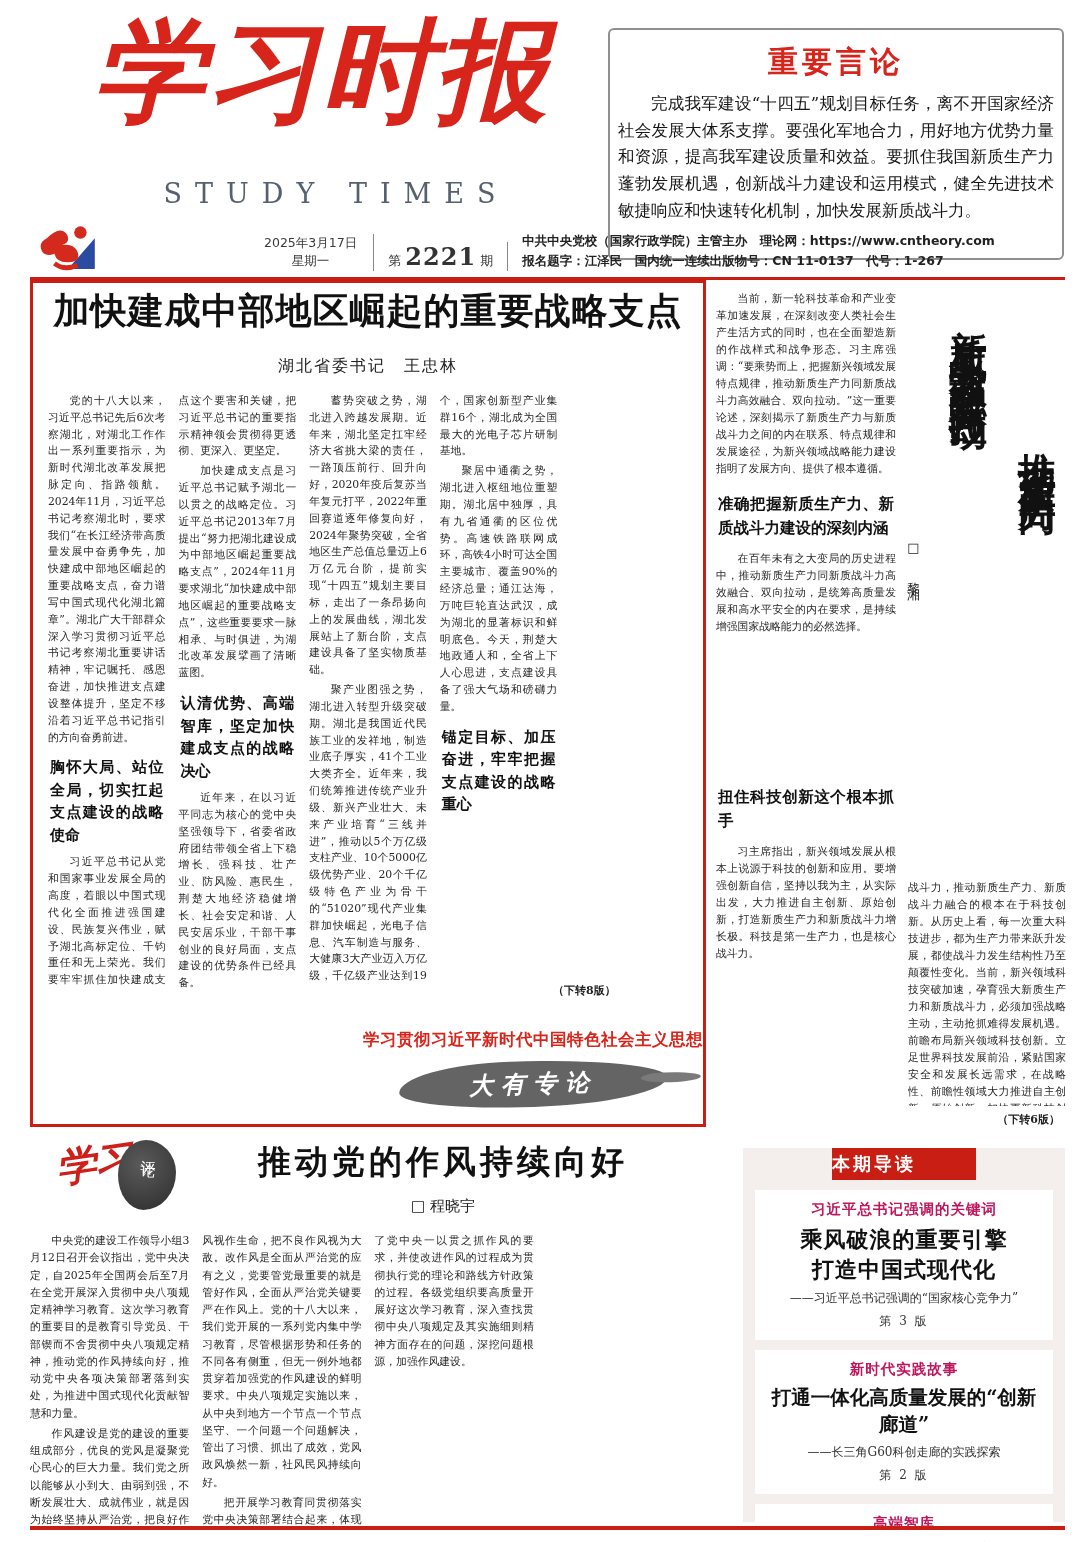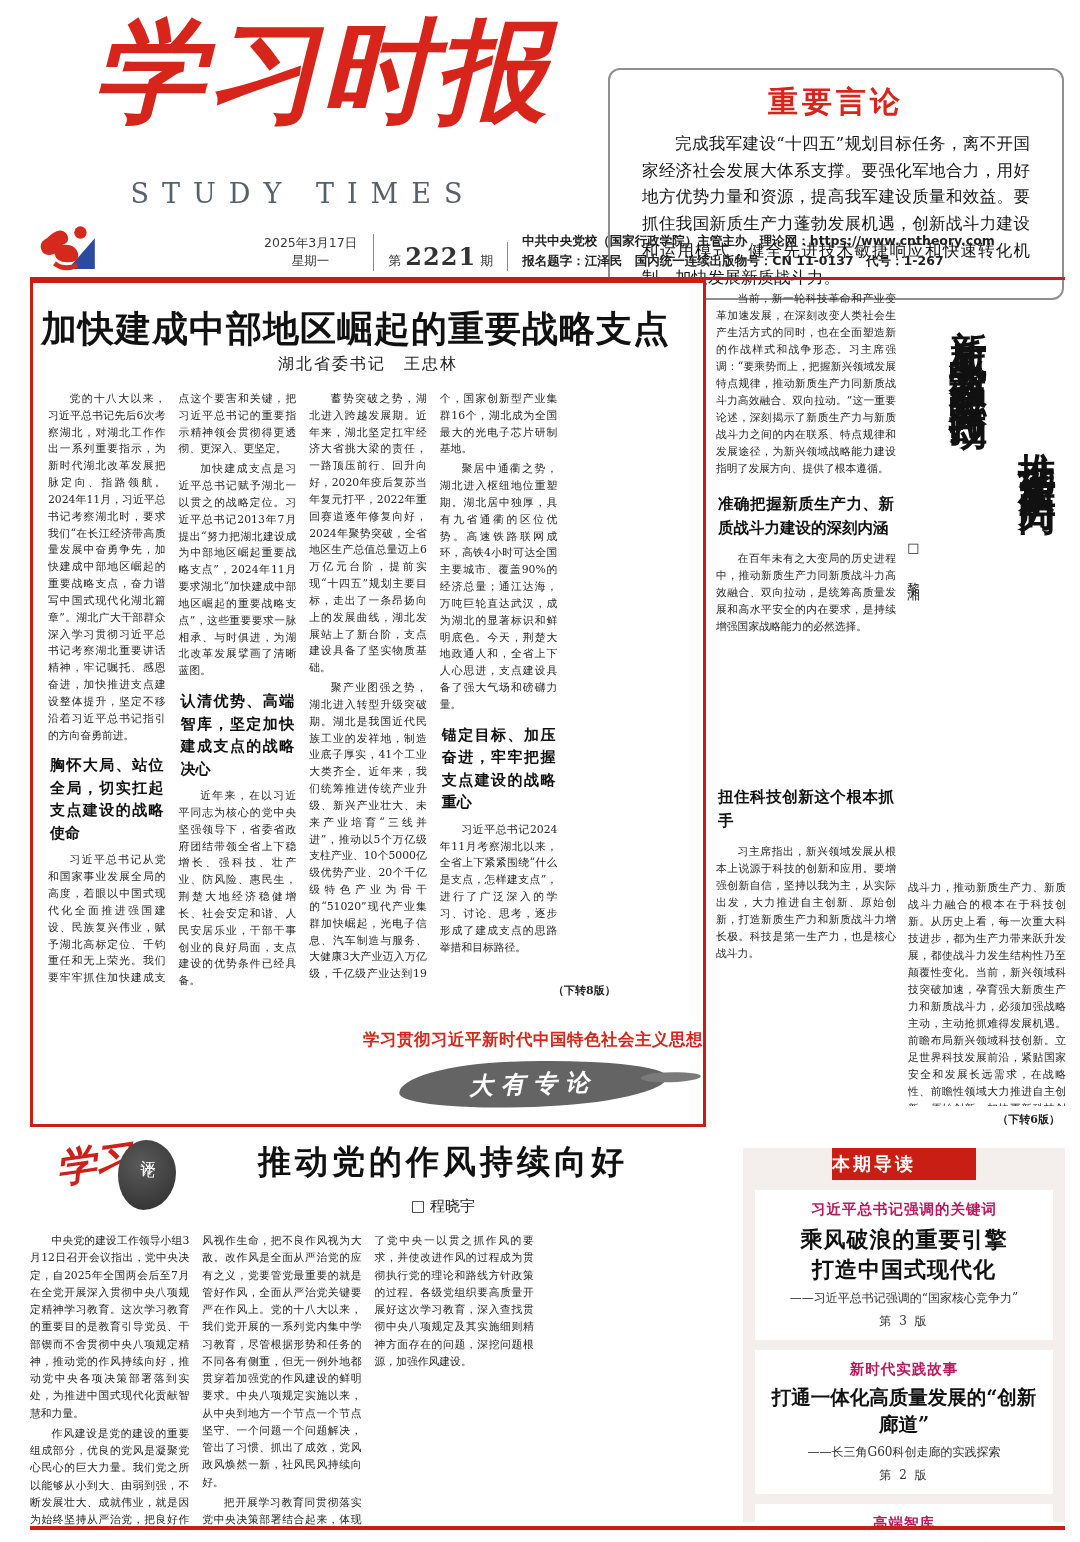--- a/index.html
+++ b/index.html
@@ -2,46 +2,46 @@
 <html><head>
 <meta charset="utf-8">
 <style>
   html,body{margin:0;padding:0;background:#e8e8e8;}
   .page{position:relative;width:1080px;height:1542px;margin:0 auto;background:#ffffff;overflow:hidden;
         font-family:"DejaVu Serif",serif;color:#222;}
   
   .masthead-title{position:absolute;left:86px;top:4px;width:470px;text-align:center;
         font-family:"DejaVu Serif",serif;font-weight:bold;font-style:italic;
         font-size:112px;line-height:1.2;color:#d8251b;letter-spacing:2px;white-space:nowrap;}
-  .masthead-sub{position:absolute;left:78px;top:178px;width:450px;text-align:center;
+  .masthead-sub{position:absolute;left:111px;top:178px;width:450px;text-align:center;
         font-size:27px;letter-spacing:13px;color:#55616e;font-family:"DejaVu Serif",serif;}
   
   .remarks{position:absolute;left:608px;top:28px;width:456px;height:232px;box-sizing:border-box;
-        border:2px solid #8f8f8f;border-radius:12px;padding:10px 32px 8px;background:#fff;margin-top:40px;}
+        border:2px solid #8f8f8f;border-radius:6px;padding:10px 8px 8px;background:#fff;}
   .remarks h2{margin:2px 0 8px;text-align:center;color:#d8251b;font-size:30px;letter-spacing:4px;
         font-family:"DejaVu Sans",sans-serif;}
   .remarks p{margin:0;font-size:16.5px;line-height:1.62;text-align:justify;text-indent:2em;color:#151515;}
   
   .dateline{position:absolute;left:34px;top:219px;width:1030px;height:52px;display:flex;align-items:flex-end;}
   .dl-logo{width:64px;height:48px;flex:0 0 aupx;margin-right:150px;}
   .dl-date{padding:0 16px;text-align:center;font-size:12.5px;line-height:1.5;color:#3a3a3a;
         border-right:1px solid #888;font-family:"DejaVu Sans",sans-serif;}
   .dl-issue{padding:0 14px;border-right:1px solid #888;font-size:13px;color:#333;white-space:nowrap;}
   .dl-issue b{font-size:24px;font-family:"DejaVu Serif",serif;font-weight:600;letter-spacing:1px;}
   .dl-pub{padding-left:14px;font-size:12.5px;line-height:1.6;color:#222;
         font-family:"DejaVu Sans",sans-serif;font-weight:bold;}
   
   .rule-top{position:absolute;left:30px;top:277px;width:1035px;height:3px;background:#c81e14;}
   .rule-bottom{position:absolute;left:30px;top:1526px;width:1035px;height:4px;background:#c81e14;}
   
   .main-box{position:absolute;left:30px;top:280px;width:676px;height:847px;box-sizing:border-box;
         border:3px solid #c81e14;background:#fff;}
-  .main-box .headline{margin:22px 8px 0;font-family:"DejaVu Sans",sans-serif;
+  .main-box .headline{margin:4px 8px 0;text-align:center;font-family:"DejaVu Sans",sans-serif;
         font-weight:bold;font-size:36px;letter-spacing:1px;color:#111;}
-  .main-box .byline{margin-top:0;text-align:center;font-size:16px;color:#222;letter-spacing:2px;}
+  .main-box .byline{margin-top:20px;text-align:center;font-size:16px;color:#222;letter-spacing:2px;}
   .main-cols{margin:16px 15px 0;height:602px;column-count:5;column-gap:13px;column-fill:auto;
         overflow:hidden;font-size:10.8px;line-height:1.56;text-align:justify;color:#262626;}
   .main-cols p{margin:0 0 3px;text-indent:2em;}
   .main-cols h4{margin:10px 2px 8px;font-family:"DejaVu Sans",sans-serif;font-size:15px;
         line-height:1.5;color:#111;break-inside:avoid;}
   .jump-8{position:absolute;left:520px;top:700px;font-size:11px;font-weight:bold;color:#222;}
   .slogan{position:absolute;left:330px;top:742px;width:340px;height:96px;background:#fff;text-align:center;}
   .slogan .s-line{margin-top:4px;color:#d8251b;font-weight:bold;font-size:16.5px;
         font-family:"DejaVu Sans",sans-serif;letter-spacing:0.5px;white-space:nowrap;}
   .brush{position:relative;margin:10px auto 0;width:268px;height:46px;background:#646464;
@@ -140,21 +140,20 @@
       <p>党的十八大以来，习近平总书记先后6次考察湖北，对湖北工作作出一系列重要指示，为新时代湖北改革发展把脉定向、指路领航。2024年11月，习近平总书记考察湖北时，要求我们“在长江经济带高质量发展中奋勇争先，加快建成中部地区崛起的重要战略支点，奋力谱写中国式现代化湖北篇章”。湖北广大干部群众深入学习贯彻习近平总书记考察湖北重要讲话精神，牢记嘱托、感恩奋进，加快推进支点建设整体提升，坚定不移沿着习近平总书记指引的方向奋勇前进。</p>
       <h4>胸怀大局、站位全局，切实扛起支点建设的战略使命</h4>
       <p>习近平总书记从党和国家事业发展全局的高度，着眼以中国式现代化全面推进强国建设、民族复兴伟业，赋予湖北高标定位、千钧重任和无上荣光。我们要牢牢抓住加快建成支点这个要害和关键，把习近平总书记的重要指示精神领会贯彻得更透彻、更深入、更坚定。</p>
       <p>加快建成支点是习近平总书记赋予湖北一以贯之的战略定位。习近平总书记2013年7月提出“努力把湖北建设成为中部地区崛起重要战略支点”，2024年11月要求湖北“加快建成中部地区崛起的重要战略支点”，这些重要要求一脉相承、与时俱进，为湖北改革发展擘画了清晰蓝图。</p>
       <h4>认清优势、高端智库，坚定加快建成支点的战略决心</h4>
       <p>近年来，在以习近平同志为核心的党中央坚强领导下，省委省政府团结带领全省上下稳增长、强科技、壮产业、防风险、惠民生，荆楚大地经济稳健增长、社会安定和谐、人民安居乐业，干部干事创业的良好局面，支点建设的优势条件已经具备。</p>
       <p>蓄势突破之势，湖北进入跨越发展期。近年来，湖北坚定扛牢经济大省挑大梁的责任，一路顶压前行、回升向好，2020年疫后复苏当年复元打平，2022年重回赛道逐年修复向好，2024年聚势突破，全省地区生产总值总量迈上6万亿元台阶，提前实现“十四五”规划主要目标，走出了一条昂扬向上的发展曲线，湖北发展站上了新台阶，支点建设具备了坚实物质基础。</p>
       <p>聚产业图强之势，湖北进入转型升级突破期。湖北是我国近代民族工业的发祥地，制造业底子厚实，41个工业大类齐全。近年来，我们统筹推进传统产业升级、新兴产业壮大、未来产业培育“三线并进”，推动以5个万亿级支柱产业、10个5000亿级优势产业、20个千亿级特色产业为骨干的“51020”现代产业集群加快崛起，光电子信息、汽车制造与服务、大健康3大产业迈入万亿级，千亿级产业达到19个，国家创新型产业集群16个，湖北成为全国最大的光电子芯片研制基地。</p>
       <p>聚居中通衢之势，湖北进入枢纽地位重塑期。湖北居中独厚，具有九省通衢的区位优势。高速铁路联网成环，高铁4小时可达全国主要城市、覆盖90%的经济总量；通江达海，万吨巨轮直达武汉，成为湖北的显著标识和鲜明底色。今天，荆楚大地政通人和，全省上下人心思进，支点建设具备了强大气场和磅礴力量。</p>
       <h4>锚定目标、加压奋进，牢牢把握支点建设的战略重心</h4>
-      <p>习近平总书记2024年11月考察湖北以来，全省上下紧紧围绕“什么是支点，怎样建支点”，进行了广泛深入的学习、讨论、思考，逐步形成了建成支点的思路举措和目标路径。</p>
     </div>
     <div class="jump-8">（下转8版）</div>
     <div class="slogan">
       <div class="s-line">学习贯彻习近平新时代中国特色社会主义思想</div>
       <div class="brush">
         <span>大有专论</span>
       </div>
     </div>
   </div>
 

